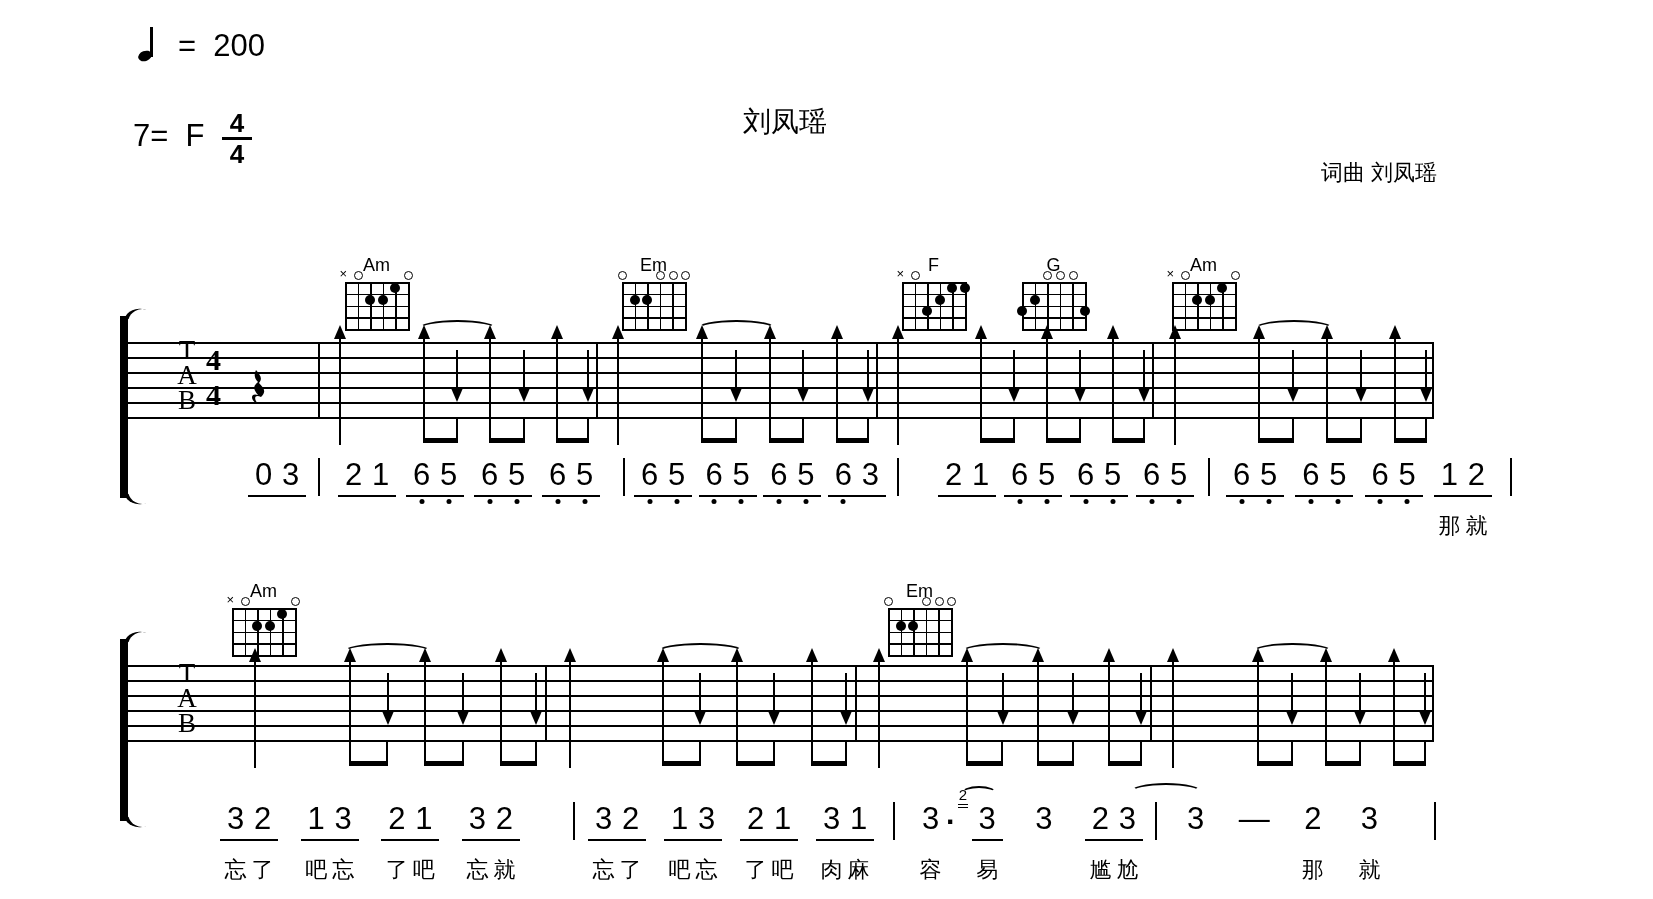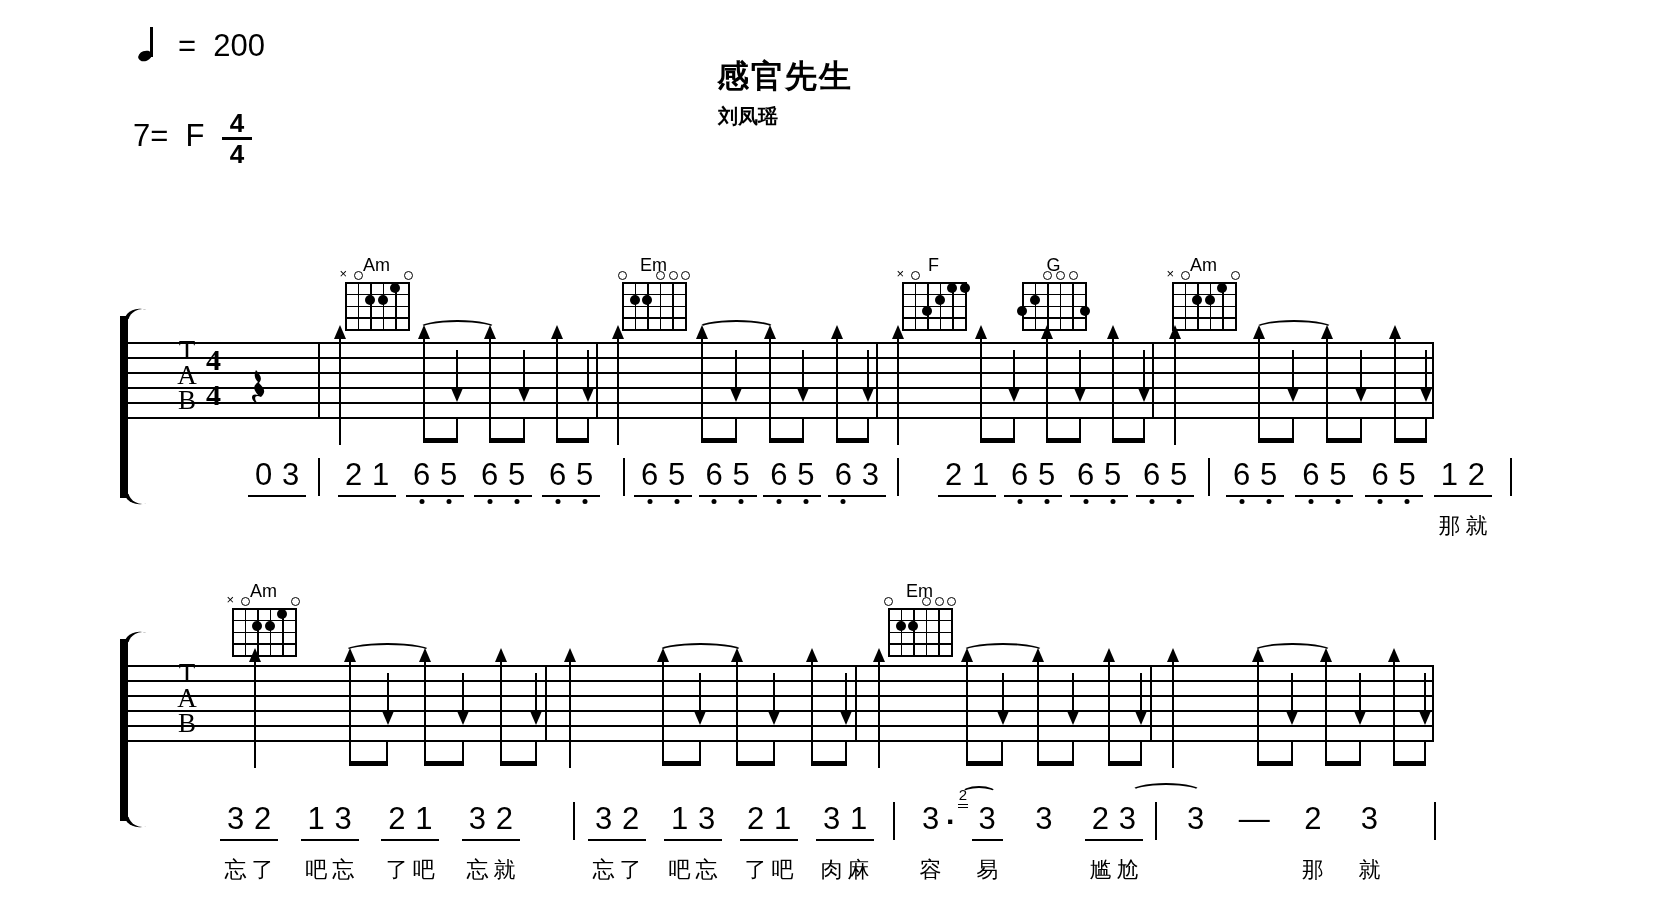--- a/index.html
+++ b/index.html
@@ -6,21 +6,21 @@
   #sheet{position:relative;width:1653px;height:899px;background:#fff;color:#000;
          font-family:"Liberation Sans",sans-serif;overflow:hidden;margin:0 auto;}
   .abs{position:absolute;}
   
   .tempo-wrap{position:absolute;left:138px;top:26px;height:40px;}
   .qnote{position:absolute;left:0;top:0;width:26px;height:38px;}
   .qnote .nh{position:absolute;left:0;top:25px;width:14px;height:10px;background:#000;border-radius:50%;transform:rotate(-22deg);}
   .qnote .ns{position:absolute;left:12px;top:1px;width:2.6px;height:30px;background:#000;}
   .tempo-text{position:absolute;left:40px;top:2px;font-size:31px;white-space:pre;}
   .title{position:absolute;left:785px;top:55px;transform:translateX(-50%);font-size:32px;font-weight:600;letter-spacing:2px;white-space:nowrap;}
-  .artist{position:absolute;left:748px;top:103px;transform:translateX(-50%);font-size:20px;white-space:nowrap;font-weight:bold;}
+  .artist{position:absolute;left:785px;top:103px;transform:translateX(-50%);font-size:28px;white-space:nowrap;}
   .keysig{position:absolute;left:133px;top:118px;font-size:31px;white-space:pre;}
   .frac{position:absolute;left:222px;top:109px;width:30px;text-align:center;}
   .frac .ft{display:block;font-size:26px;line-height:28px;border-bottom:3px solid #000;font-weight:600;}
   .frac .fb{display:block;font-size:26px;line-height:28px;font-weight:600;}
   .capo{position:absolute;left:132px;top:175px;font-size:24px;white-space:pre;}
   .credits{position:absolute;left:1037px;top:156px;width:400px;text-align:right;font-size:22px;line-height:33px;}
   
   .g{display:flex;padding:0 2px 2px;position:relative;}
   .g.u{border-bottom:2.5px solid #000;}
   .n{position:relative;min-width:27px;text-align:center;font-size:31px;line-height:37px;font-family:"Liberation Sans",sans-serif;}
@@ -37,31 +37,31 @@
 <div id="sheet">
 
   <div class="tempo-wrap">
     <span class="qnote">
         <i class="nh"></i>
         <i class="ns"></i>
       </span>
     <span class="tempo-text">=  200</span>
   </div>
 
-  <div class="title">感官先生</div>
   <div class="artist">刘凤瑶</div>
 
   <div class="keysig">7=  F</div>
   <div class="frac">
     <span class="ft">4</span>
     <span class="fb">4</span>
   </div>
 
 
   <div class="credits">
+    <div>词曲 刘凤瑶</div>
   </div>
 
   <div id="music">
       <div class="abs" style="left: 125px; top: 342px; width: 1309px; height: 1.6px; background: rgb(0, 0, 0);"></div>
       <div class="abs" style="left: 125px; top: 357px; width: 1309px; height: 1.6px; background: rgb(0, 0, 0);"></div>
       <div class="abs" style="left: 125px; top: 372px; width: 1309px; height: 1.6px; background: rgb(0, 0, 0);"></div>
       <div class="abs" style="left: 125px; top: 387px; width: 1309px; height: 1.6px; background: rgb(0, 0, 0);"></div>
       <div class="abs" style="left: 125px; top: 402px; width: 1309px; height: 1.6px; background: rgb(0, 0, 0);"></div>
       <div class="abs" style="left: 125px; top: 417px; width: 1309px; height: 1.6px; background: rgb(0, 0, 0);"></div>
       <div class="abs" style="left: 318px; top: 342px; width: 1.6px; height: 76.6px; background: rgb(0, 0, 0);"></div>

